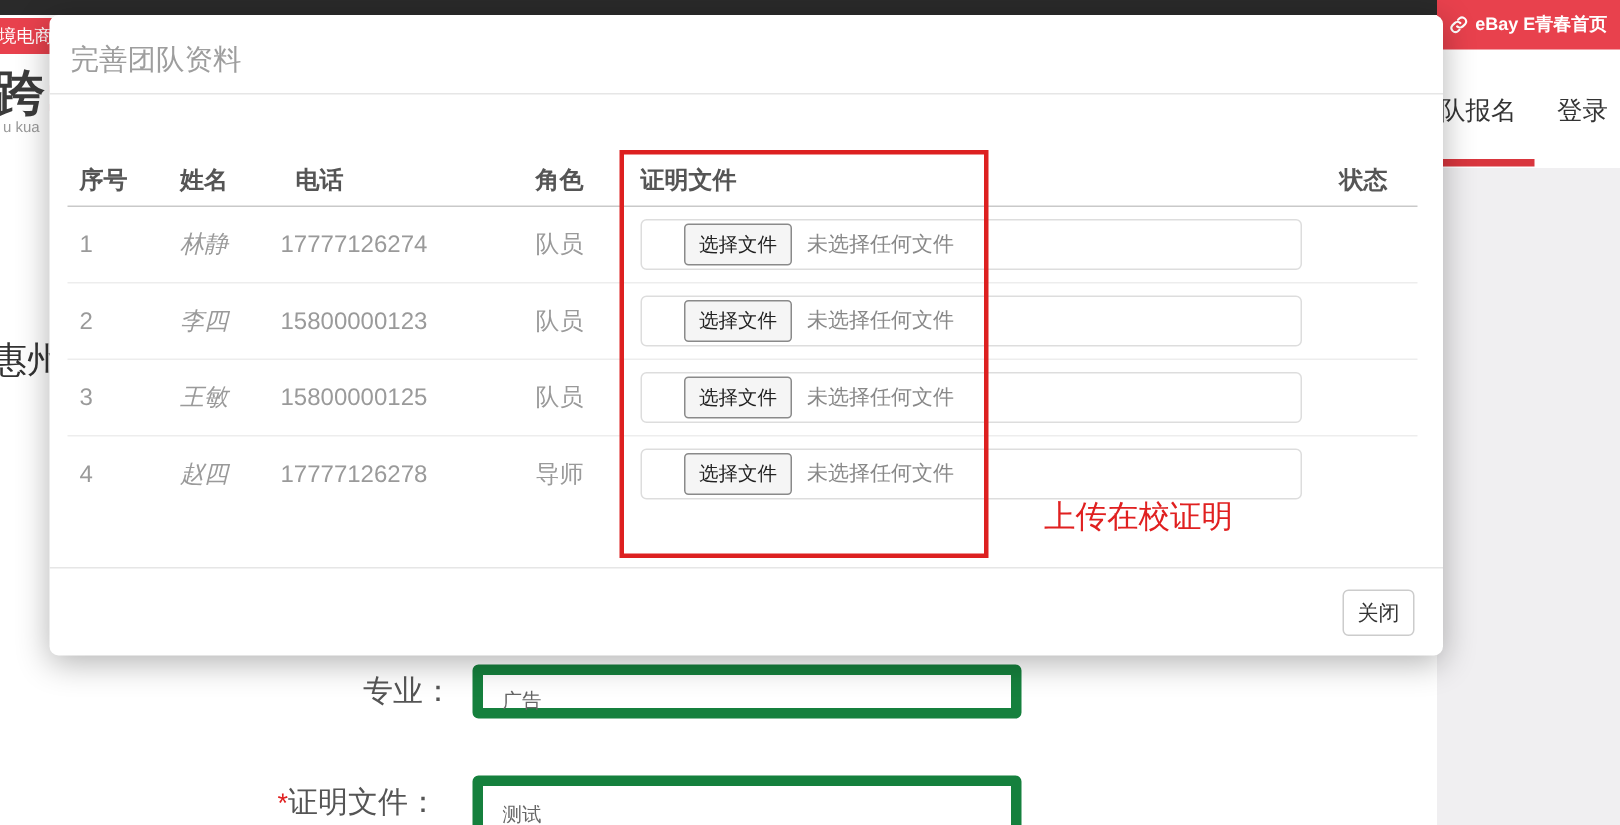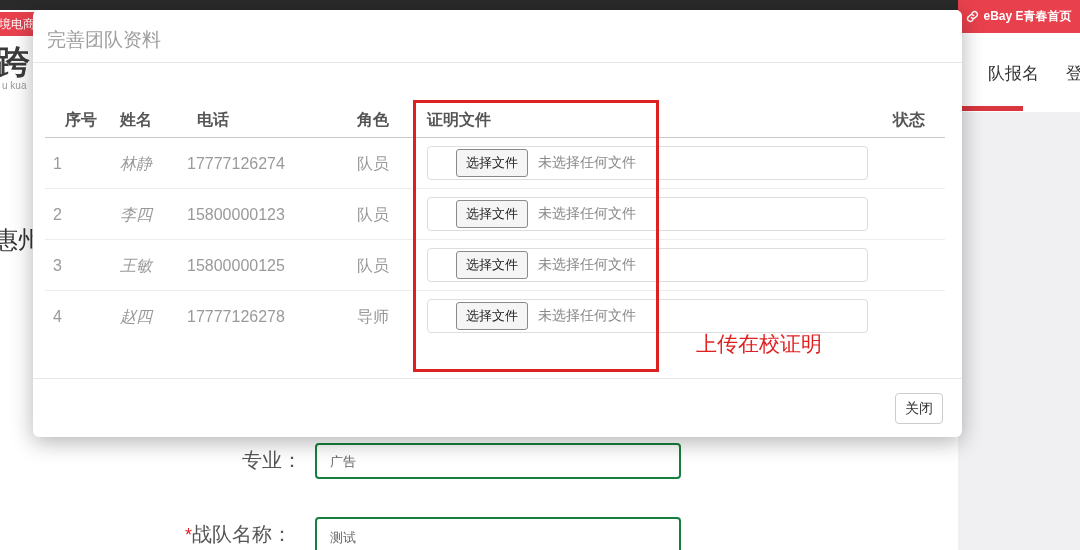--- a/index.html
+++ b/index.html
@@ -12,35 +12,35 @@
   .topbar { left:0; top:0; width:1080px; height:10px; background:#2a2a2a; }
   .gray-right { left:958px; top:112px; width:122px; height:438px; background:#f0eff1; }
 
   .logo-badge { left:-14px; top:12px; width:62px; height:24px; background:#e8414d;
     color:#fff; font-size:12px; line-height:24px; text-align:center; }
   .logo-big { left:-4px; top:40px; font-size:34px; font-weight:bold; color:#3b3b3b; }
   .logo-big .accent { color:#e8414d; font-weight:bold; }
   .logo-pinyin { left:2px; top:80px; font-size:10px; color:#9a9a9a; }
   .left-heading { left:-6px; top:224px; font-size:24px; color:#333; white-space:nowrap; }
 
-  .nav-item { top:62px; font-size:17px; color:#333; cursor:pointer; white-space:nowrap;margin-left:28px; }
+  .nav-item { top:62px; font-size:17px; color:#333; cursor:pointer; white-space:nowrap; }
   .nav-team { left:960px; }
   .nav-login { left:1038px; }
   .nav-underline { left:958px; top:106px; width:65px; height:5px; background:#d9363e; }
 
   .banner { left:958px; top:0; width:122px; height:33px; background:#e8414d; color:#fff;
     display:flex; align-items:center; justify-content:center; gap:4px; font-size:12px;
     font-weight:bold; cursor:pointer; z-index:5; }
 
   
   .form-label { font-size:20px; color:#555; white-space:nowrap; }
   .lbl-major { left:160px; top:447px; width:142px; text-align:right; }
   .lbl-team  { left:185px; top:521px; }
   .req-mark { color:#e02020; font-size:18px; }
-  .bg-input { border:2px solid #15803d; border-radius:4px; background:#fff;
+  .bg-input { border:7px solid #15803d; border-radius:4px; background:#fff;
     font-size:13px; color:#666; padding-left:13px; }
   .inp-major { left:315px; top:443px; width:366px; height:36px; line-height:34px; }
   .inp-team  { left:315px; top:517px; width:366px; height:40px; line-height:38px; }
 
   
   .modal { left:33px; top:10px; width:929px; height:427px; background:#fff;
     border-radius:6px; box-shadow:0 5px 22px rgba(0,0,0,.30); z-index:10; }
   .m-title { left:14px; top:17px; font-size:19px; color:#9e9e9e; }
   .m-line { left:0; width:929px; height:1px; background:#e6e6e6; }
   .m-line-top { top:52px; }
@@ -89,39 +89,39 @@
 
   <div class="abs nav-item nav-team">队报名</div>
   <div class="abs nav-item nav-login">登录</div>
   <div class="abs nav-underline"></div>
 
   <div class="abs left-heading">惠州</div>
 
   <div class="abs form-label lbl-major">专业：</div>
   <div class="abs bg-input inp-major">广告</div>
 
-  <div class="abs form-label lbl-team"><span class="req-mark">*</span><span>战队名称：</span></div>
+  <div class="abs form-label lbl-team"><span class="req-mark">*</span><span>证明文件：</span></div>
   <div class="abs bg-input inp-team">测试</div>
 
   <div class="abs banner">
     <span style="display:inline-flex;">
       <svg width="13" height="13" viewBox="0 0 24 24" fill="none" stroke="#fff" stroke-width="2.6" stroke-linecap="round">
         <path d="M10 14a5 5 0 0 0 7 0l3-3a5 5 0 0 0-7-7l-2 2"></path>
         <path d="M14 10a5 5 0 0 0-7 0l-3 3a5 5 0 0 0 7 7l2-2"></path>
       </svg>
     </span>
     <span>eBay E青春首页</span>
   </div>
 
   <div class="abs modal">
     <div class="abs m-title">完善团队资料</div>
     <div class="abs m-line m-line-top"></div>
 
 
-    <div class="abs th" style="left:32px;">序号</div>
+    <div class="abs th" style="left:20px;">序号</div>
     <div class="abs th" style="left:87px;">姓名</div>
     <div class="abs th" style="left:164px;">电话</div>
     <div class="abs th" style="left:324px;">角色</div>
     <div class="abs th" style="left:394px;">证明文件</div>
     <div class="abs th" style="left:860px;">状态</div>
     <div class="abs hdr-line"></div>
 
     <div class="abs trow bordered" style="top:128px;">
       <span class="td c-no">1</span>
       <span class="td c-name">林静</span>

